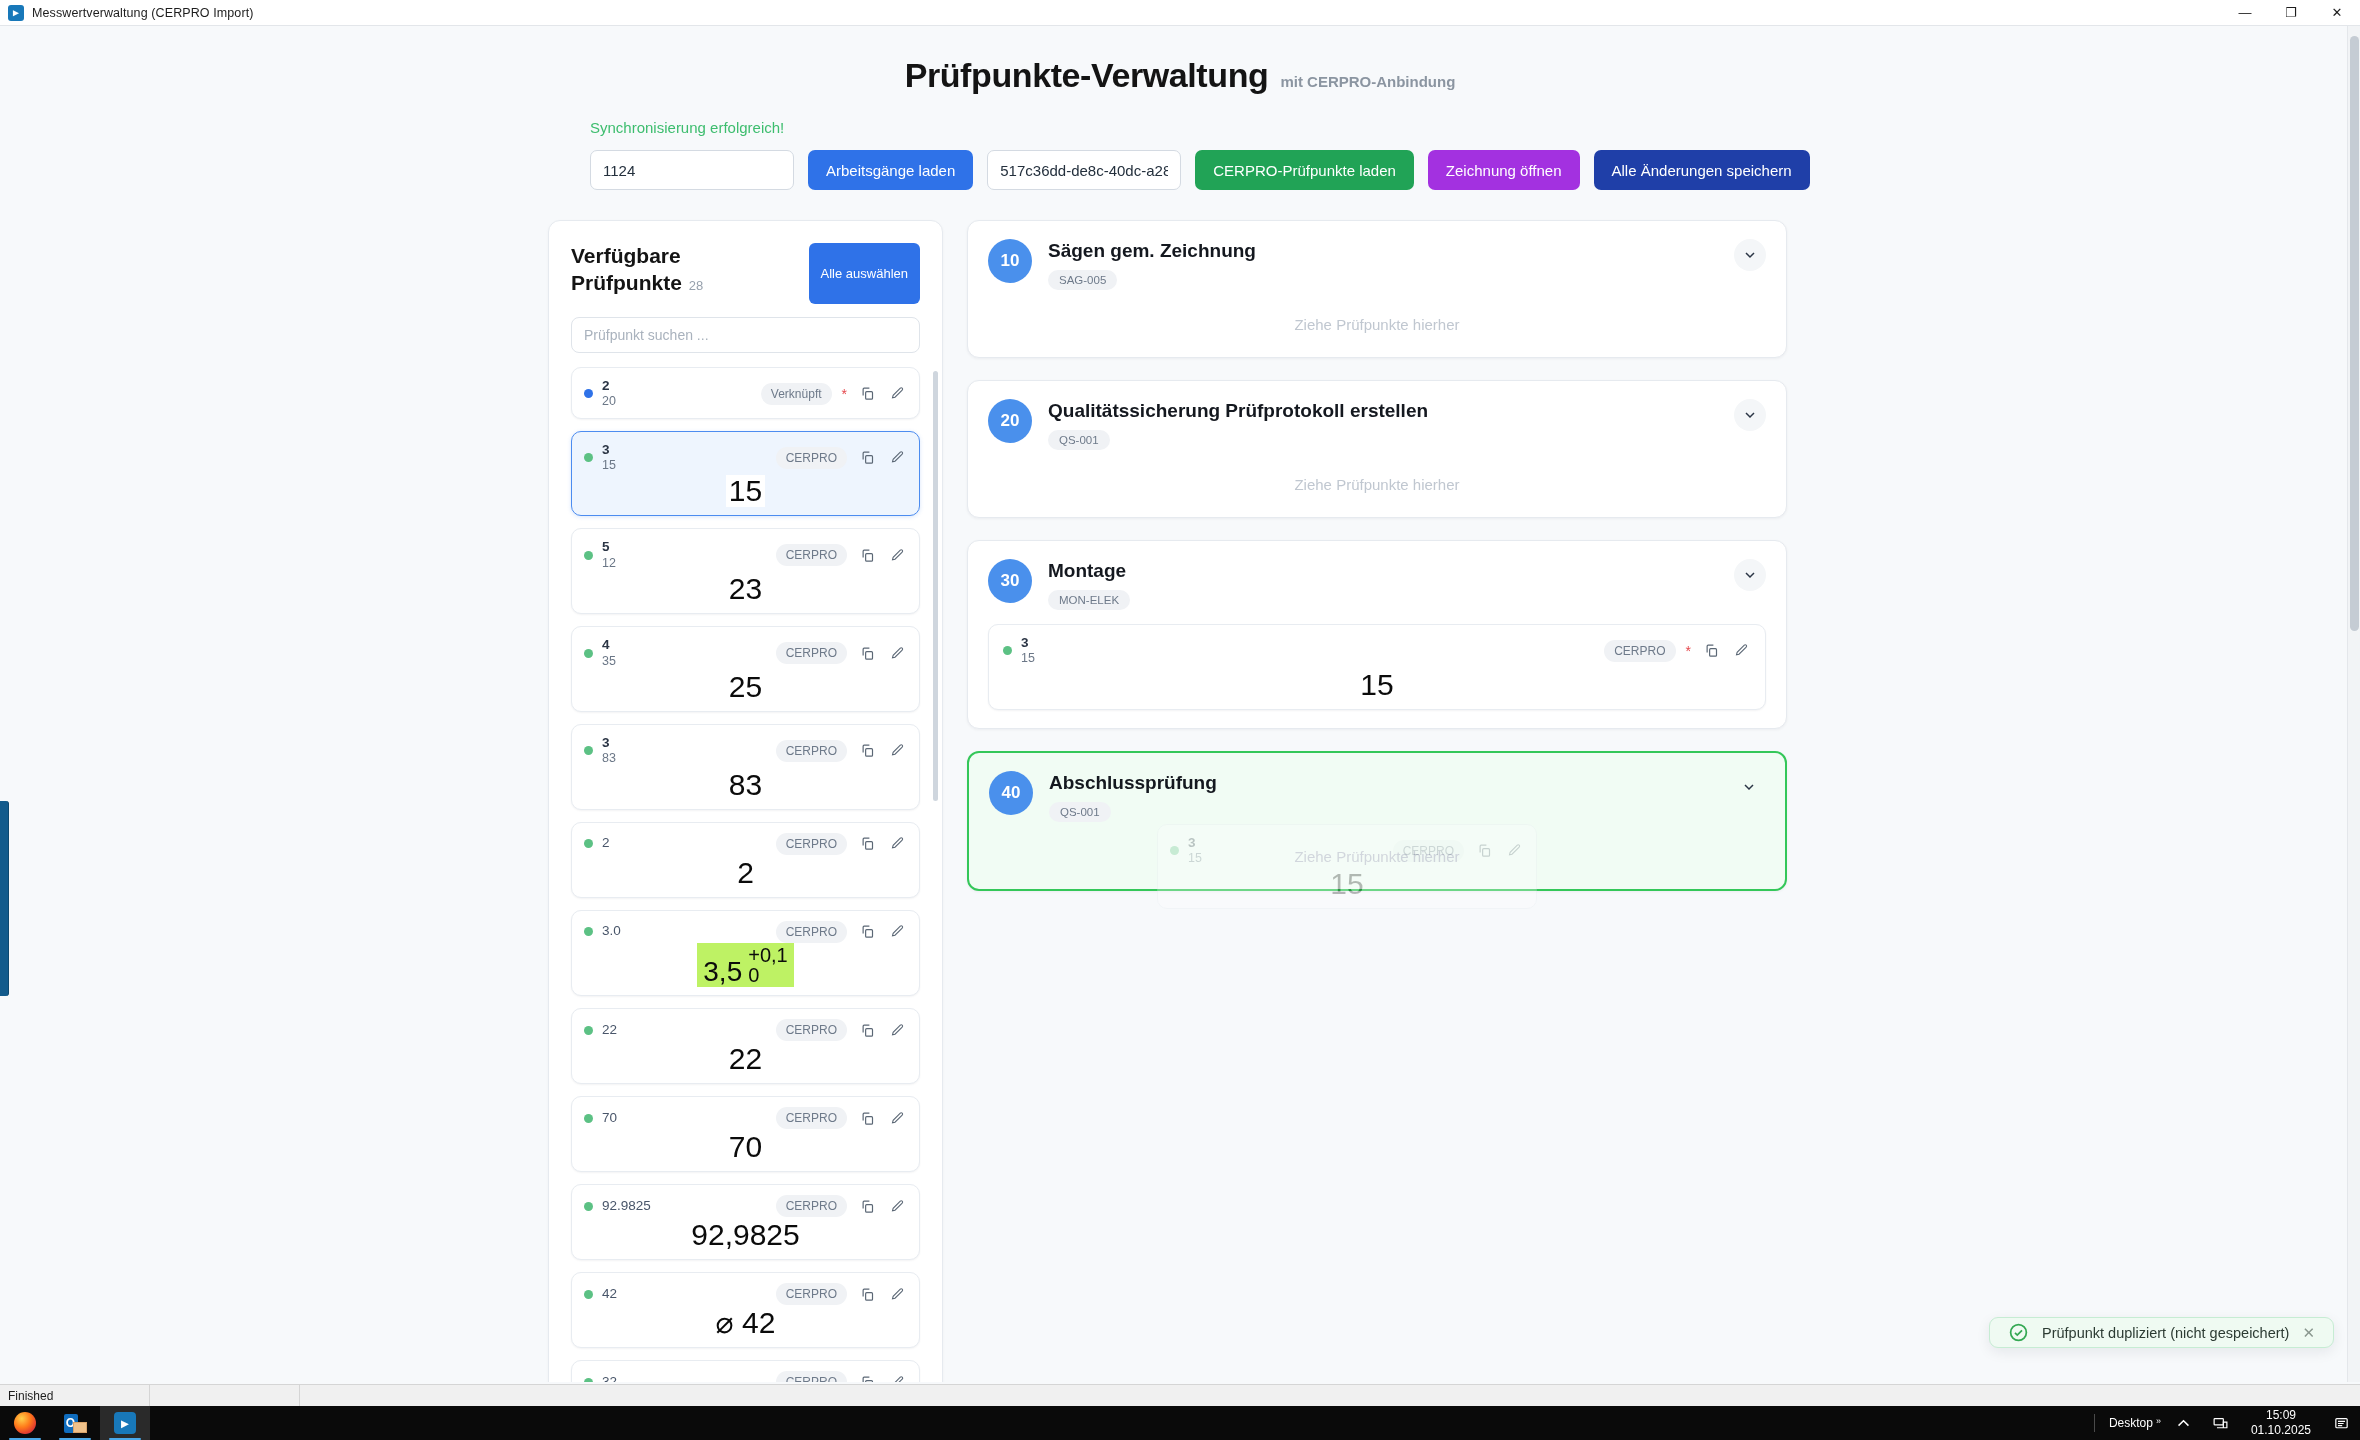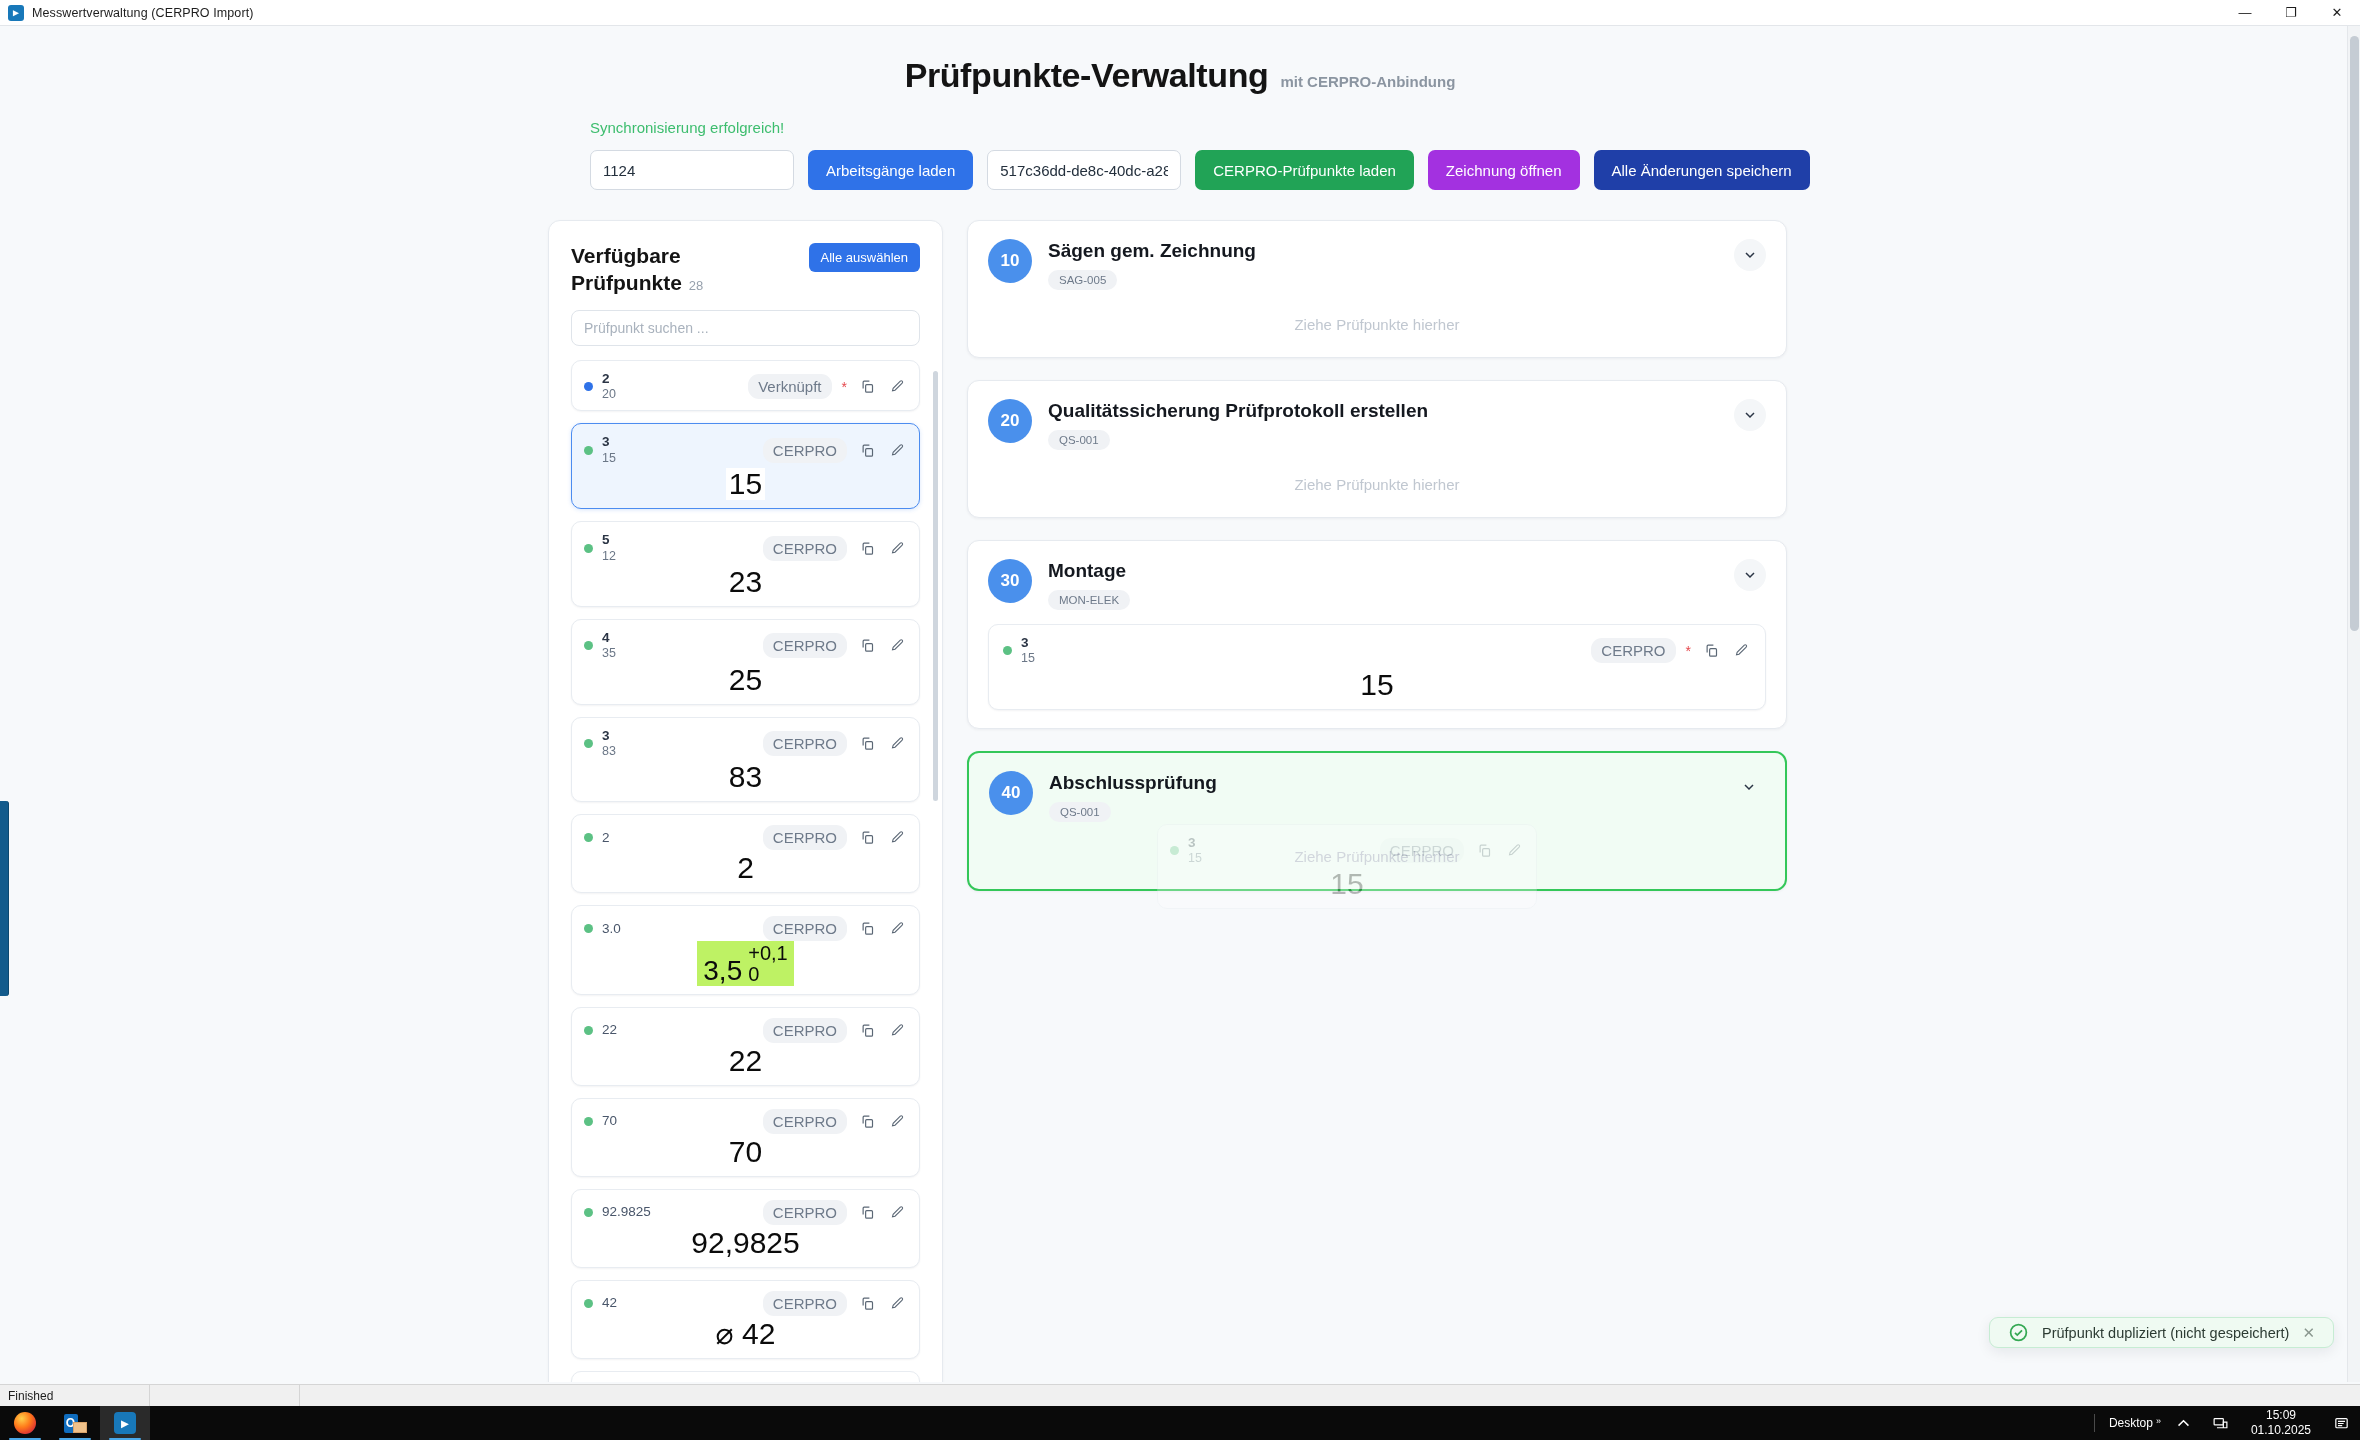--- a/index.html
+++ b/index.html
@@ -85,21 +85,21 @@
     padding: 22px 22px 0 22px;
     box-shadow: 0 1px 3px rgba(16,24,40,.04);
     overflow: hidden; position: relative; flex: none;
   }
   .lp-head { display: flex; align-items: flex-start; justify-content: space-between; }
   .lp-title-box { max-width: 220px; }
   .lp-title { font-size: 21px; font-weight: 700; color: #141414; line-height: 1.28; }
   .lp-count { font-size: 13px; color: #97a1ad; font-weight: 400; margin-left: 7px; }
   .btn-select-all {
     background: #2f72e8; color: #fff; border: none; border-radius: 6px;
-    font-size: 13px; padding: 7px 12px; cursor: pointer;
+    font-size: 13px; padding: 23px 12px; cursor: pointer;
     font-family: "Liberation Sans", sans-serif; white-space: nowrap;
   }
   .lp-search {
     width: 100%; height: 36px; margin-top: 13px;
     border: 1px solid #dfe4ea; border-radius: 8px; background: #fff;
     font-size: 14px; padding: 0 12px; outline: none;
     font-family: "Liberation Sans", sans-serif; color: #24303d;
   }
   .lp-search::placeholder { color: #a9b2bd; }
 
@@ -118,21 +118,21 @@
   .dot { width: 9px; height: 9px; border-radius: 50%; flex: none; }
   .dot.green { background: #5cc184; }
   .dot.blue  { background: #2f72e8; }
   .pp-labels { line-height: 1.22; }
   .pp-name { font-size: 13.5px; font-weight: 700; color: #2b3545; }
   .pp-name.thin { font-weight: 400; color: #49566a; }
   .pp-sub { font-size: 12.5px; color: #6b7787; }
   .pp-actions { margin-left: auto; display: flex; align-items: center; gap: 10px; }
   .tag {
     background: #f0f2f5; color: #6e7a8a; border-radius: 11px;
-    font-size: 15px; padding: 4px 10px; white-space: nowrap;
+    font-size: 12px; padding: 4px 10px; white-space: nowrap;
   }
   .star { color: #e5484d; font-size: 14px; line-height: 1; }
   .icon-btn {
     width: 20px; height: 20px; display: flex; align-items: center;
     justify-content: center; color: #5b6775; cursor: pointer;
   }
   .icon-btn svg { width: 15px; height: 15px; display: block; }
 
   
   .val-crop {

